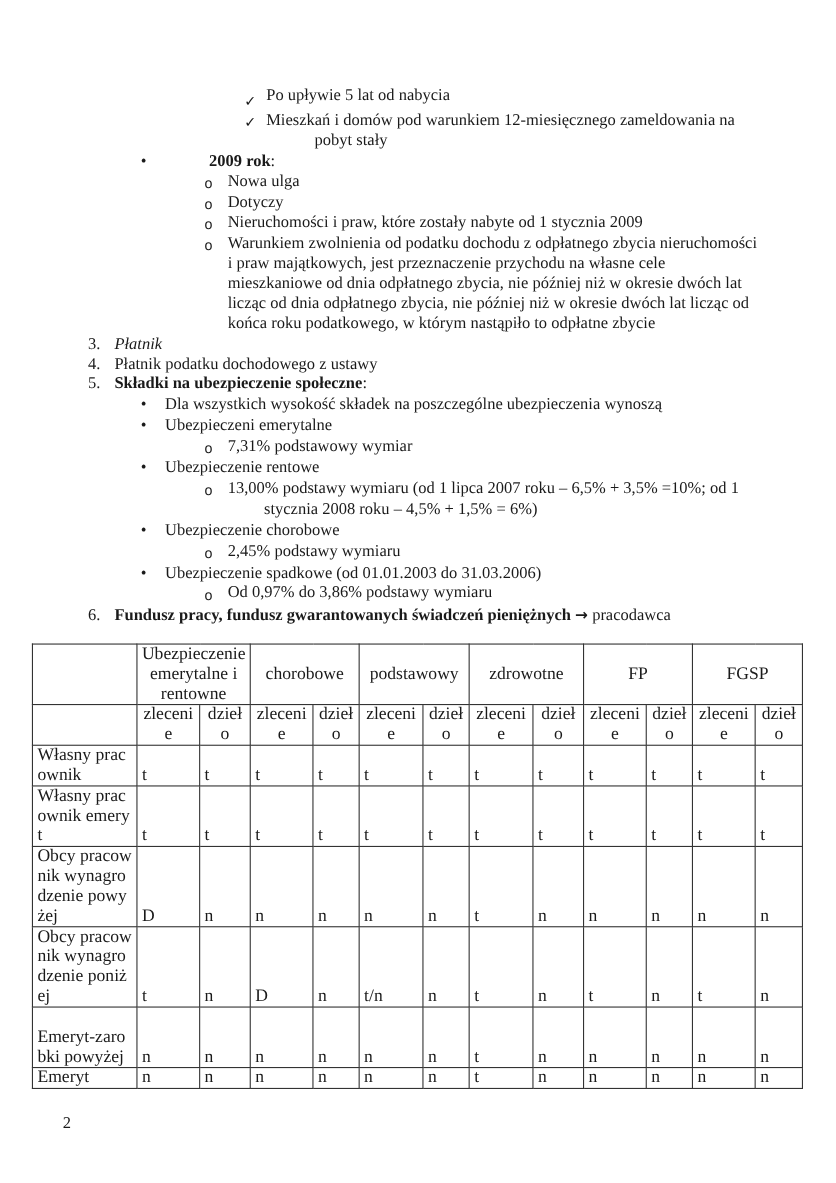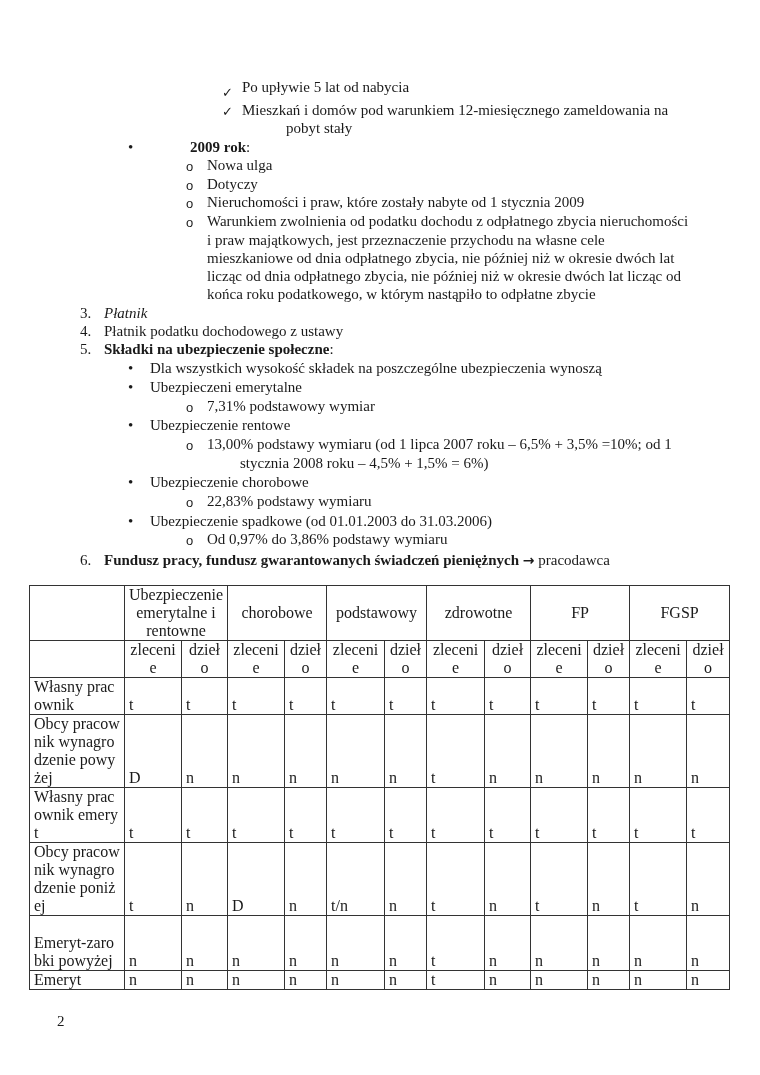--- a/index.html
+++ b/index.html
@@ -87,21 +87,21 @@
 
   <span class="marker dot" style="left:128px; top:416px;">•</span>
   <span class="line" style="left:150px; top:416px;">Ubezpieczenie rentowe</span>
   <span class="marker circ" style="left:186px; top:437px;">o</span>
   <span class="line" style="left:207px; top:435px;">13,00% podstawy wymiaru (od 1 lipca 2007 roku – 6,5% + 3,5% =10%; od 1</span>
   <span class="line" style="left:207px; top:454px;margin-left:33px;">stycznia 2008 roku – 4,5% + 1,5% = 6%)</span>
 
   <span class="marker dot" style="left:128px; top:473px;">•</span>
   <span class="line" style="left:150px; top:473px;">Ubezpieczenie chorobowe</span>
   <span class="marker circ" style="left:186px; top:494px;">o</span>
-  <span class="line" style="left:207px; top:492px;">22,83% podstawy wymiaru</span>
+  <span class="line" style="left:207px; top:492px;">2,45% podstawy wymiaru</span>
 
   <span class="marker dot" style="left:128px; top:512px;">•</span>
   <span class="line" style="left:150px; top:512px;">Ubezpieczenie spadkowe (od 01.01.2003 do 31.03.2006)</span>
   <span class="marker circ" style="left:186px; top:532px;">o</span>
   <span class="line" style="left:207px; top:530px;">Od 0,97% do 3,86% podstawy wymiaru</span>
 </div>
 
 <div>
   <span class="line" style="left:80px; top:551px;">6.</span>
   <span class="line" style="left:104px; top:551px;"><b>Fundusz pracy, fundusz gwarantowanych świadczeń pieniężnych</b> <span class="arrow">→</span> <span>pracodawca</span></span>
@@ -156,50 +156,50 @@
         <td>t</td>
         <td>t</td>
         <td>t</td>
         <td>t</td>
         <td>t</td>
         <td>t</td>
         <td>t</td>
         <td>t</td>
         <td>t</td>
       </tr>
+      <tr style="height: 55px;">
+        <td class="rowlabel">Własny pracownik emeryt</td>
+        <td>t</td>
+        <td>t</td>
+        <td>t</td>
+        <td>t</td>
+        <td>t</td>
+        <td>t</td>
+        <td>t</td>
+        <td>t</td>
+        <td>t</td>
+        <td>t</td>
+        <td>t</td>
+        <td>t</td>
+      </tr>
       <tr style="height: 73px;">
         <td class="rowlabel">Obcy pracownik wynagrodzenie powyżej</td>
         <td>D</td>
         <td>n</td>
         <td>n</td>
         <td>n</td>
         <td>n</td>
         <td>n</td>
         <td>t</td>
         <td>n</td>
         <td>n</td>
         <td>n</td>
         <td>n</td>
         <td>n</td>
       </tr>
-      <tr style="height: 55px;">
-        <td class="rowlabel">Własny pracownik emeryt</td>
-        <td>t</td>
-        <td>t</td>
-        <td>t</td>
-        <td>t</td>
-        <td>t</td>
-        <td>t</td>
-        <td>t</td>
-        <td>t</td>
-        <td>t</td>
-        <td>t</td>
-        <td>t</td>
-        <td>t</td>
-      </tr>
       <tr style="height: 73px;">
         <td class="rowlabel">Obcy pracownik wynagrodzenie poniżej</td>
         <td>t</td>
         <td>n</td>
         <td>D</td>
         <td>n</td>
         <td>t/n</td>
         <td>n</td>
         <td>t</td>
         <td>n</td>

